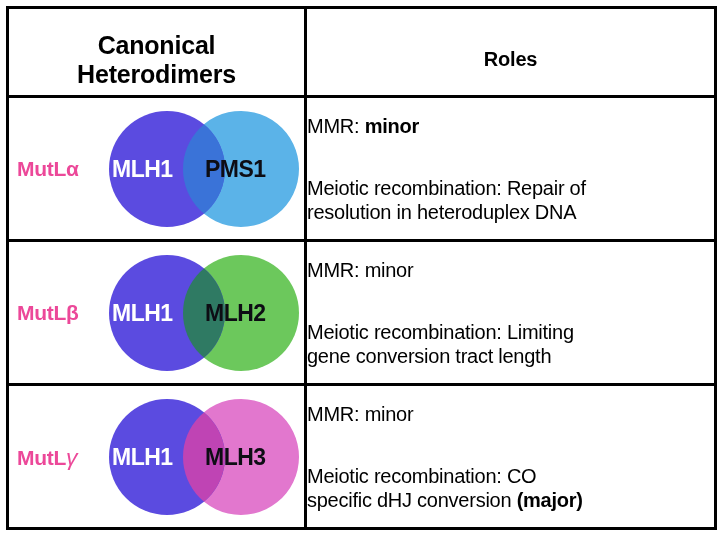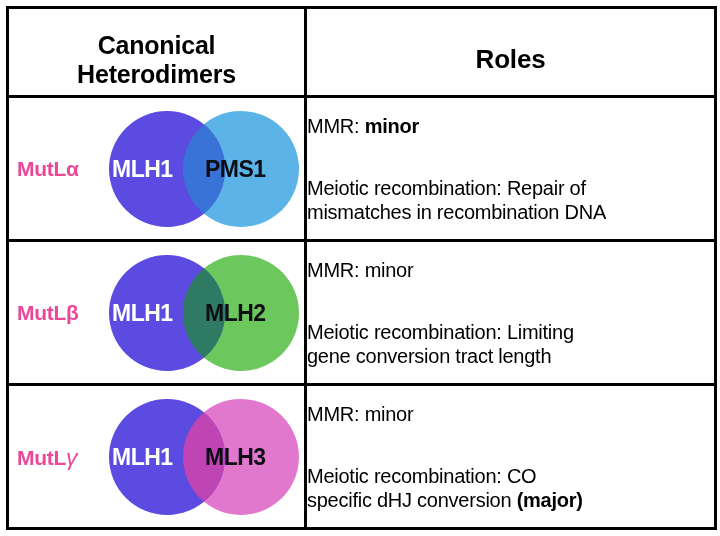--- a/index.html
+++ b/index.html
@@ -50,21 +50,21 @@
     text-align: center;
   }
   .hdr-text {
     font-size: 25px;
     font-weight: bold;
     line-height: 1.14;
     color: #000000;
     letter-spacing: -0.2px;
     margin-top: 15px;
   }
-  .hdr-text.roles { font-size: 26px; }
+  .hdr-text.roles { font-size: 20px; }
 
   
   .dimer-cell {
     height: 140px;
     position: relative;
   }
   .dimer-wrap {
     position: relative;
     width: 100%;
     height: 100%;
@@ -168,21 +168,21 @@
               </svg>
               <span class="venn-text left">MLH1</span>
               <span class="venn-text right">PMS1</span>
             </div>
           </div>
         </td>
 
         <td class="roles-cell">
           <div class="role-line"><span>MMR: </span><b>minor</b></div>
           <div class="role-line spaced">Meiotic recombination: Repair of</div>
-          <div class="role-line">mismatches in recombination DNA</div>
+          <div class="role-line">resolution in heteroduplex DNA</div>
         </td>
       </tr>
 
       <tr>
         <td class="dimer-cell">
           <div class="dimer-wrap">
             <div class="dimer-label"><span>MutL</span><span class="greek">β</span></div>
 
             <div class="venn">
               <svg width="200" height="124" viewBox="0 0 200 124">

